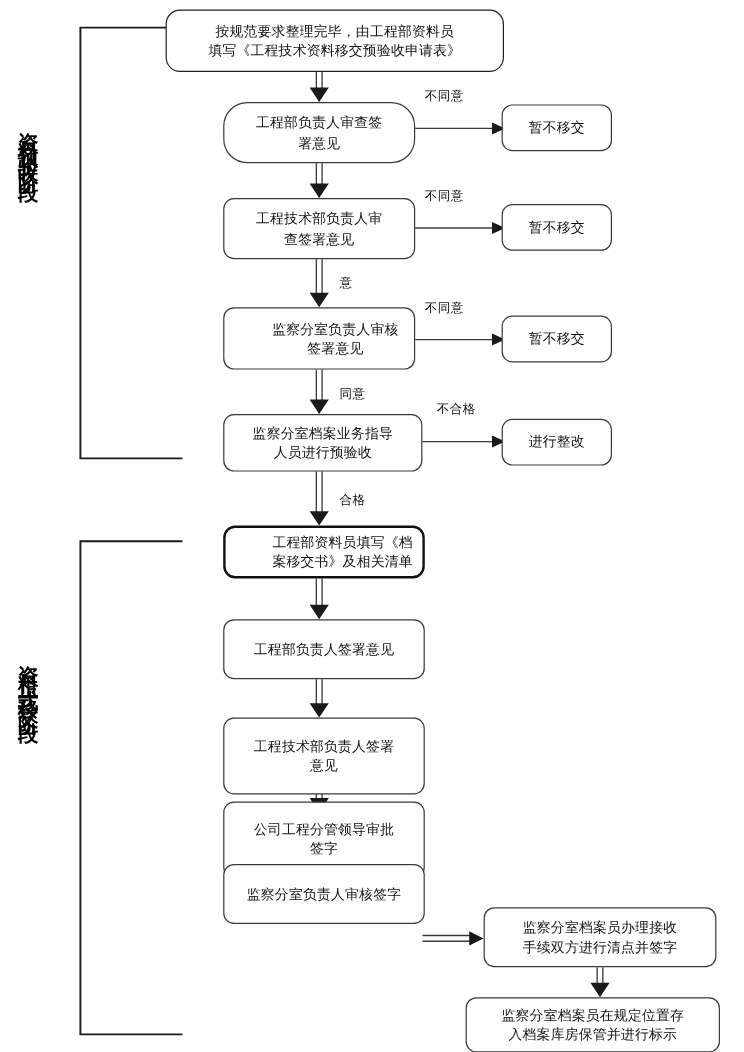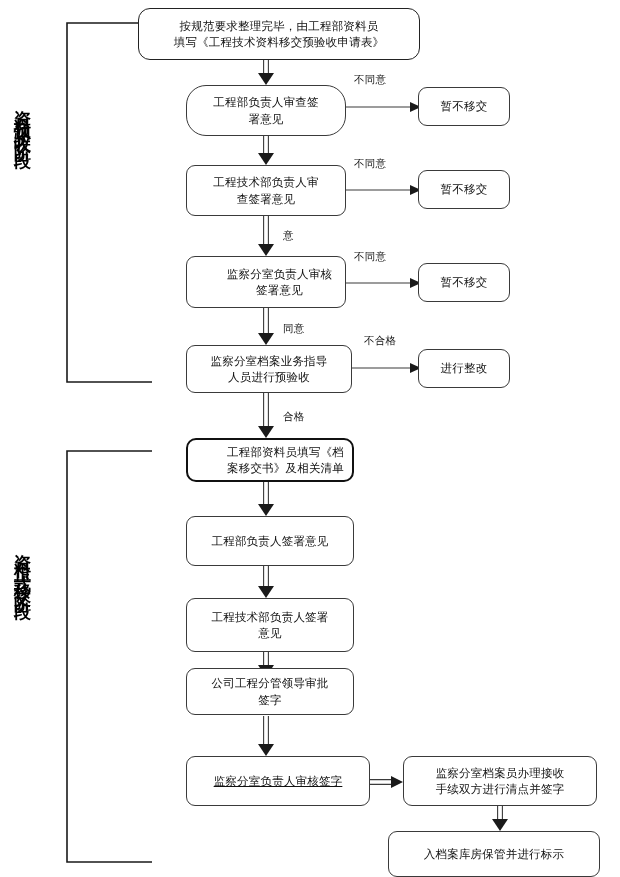--- a/index.html
+++ b/index.html
@@ -231,44 +231,45 @@
     <span>
       <span class="txt">工程部资料员填写《档</span>
       <span class="txt">案移交书》及相关清单</span>
     </span>
   </div>
 
   <div class="node" style="left:186px;top:516px;width:168px;height:50px;">
     <span class="txt">工程部负责人签署意见</span>
   </div>
 
-  <div class="node" style="left:186px;top:598px;width:168px;height:54px;">
+  <div class="node" style="left:186px;top:598px;width:168px;height:64px;">
     <span>
       <span class="txt">工程技术部负责人签署</span>
       <span class="txt">意见</span>
     </span>
   </div>
 
-  <div class="node" style="left:186px;top:668px;width:168px;height:47px;font-family:Liberation Serif, serif;">
+  <div class="node" style="left:186px;top:668px;width:168px;height:64px;font-family:Liberation Serif, serif;">
     <span>
       <span class="txt">公司工程分管领导审批</span>
       <span class="txt">签字</span>
     </span>
   </div>
 
-  <div class="node" style="left:186px;top:756px;width:184px;height:50px;text-decoration:underline;">
+  <div class="node" style="left:186px;top:720px;width:168px;height:50px;">
     <span class="txt">监察分室负责人审核签字</span>
   </div>
 
   <div class="node" style="left:403px;top:756px;width:194px;height:50px;">
     <span>
       <span class="txt">监察分室档案员办理接收</span>
       <span class="txt">手续双方进行清点并签字</span>
     </span>
   </div>
 
   <div class="node" style="left:388px;top:831px;width:212px;height:46px;">
     <span>
+      <span class="txt">监察分室档案员在规定位置存</span>
       <span class="txt">入档案库房保管并进行标示</span>
     </span>
   </div>
 
 </div>
 
 </body></html>

